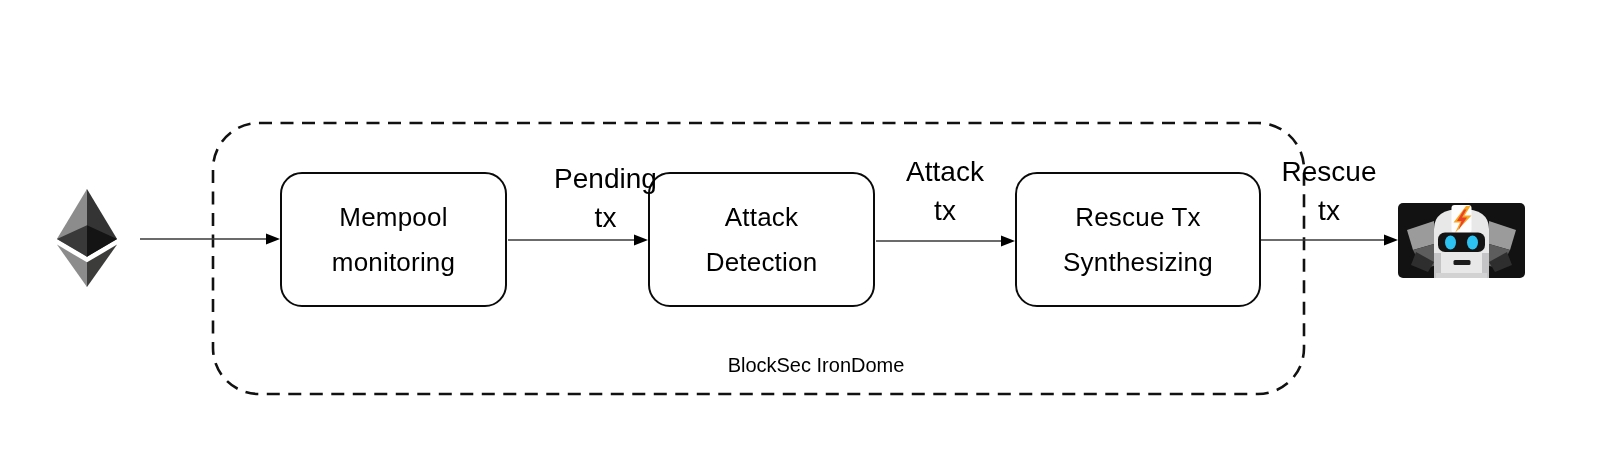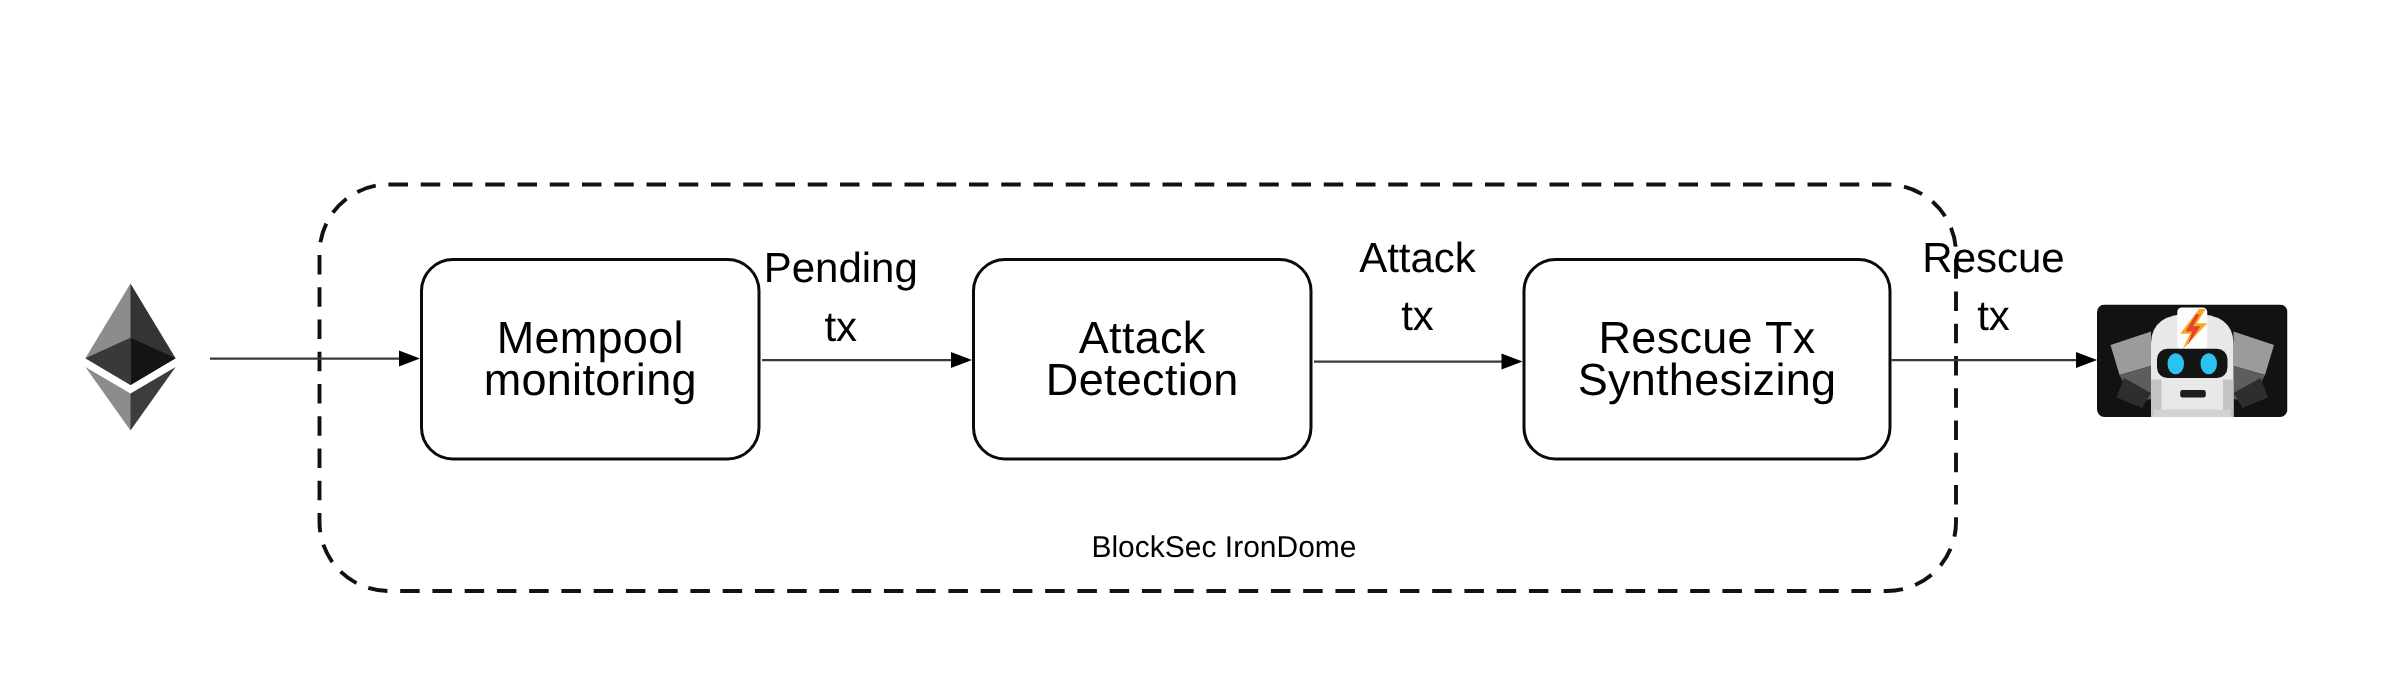--- a/index.html
+++ b/index.html
@@ -22,22 +22,22 @@
     box-sizing: border-box;
     background: #ffffff;
     border: 2.8px solid #0a0a0a;
     border-radius: 22px;
     display: flex;
     align-items: center;
     justify-content: center;
     text-align: center;
   }
   .node-label {
-    font-size: 30px;
-    line-height: 28px;
+    font-size: 26px;
+    line-height: 45px;
     white-space: pre-line;
     letter-spacing: 0.2px;
   }
   .edge-label {
     position: absolute;
     text-align: center;
     font-size: 28px;
     line-height: 39px;
     white-space: pre-line;
   }
@@ -56,21 +56,21 @@
     width: 62px; height: 98px;
   }
   .robot-icon {
     position: absolute;
     left: 1398px; top: 203px;
     width: 127px; height: 75px;
   }
   #box-mempool { left: 280px; top: 172px; width: 227px; height: 135px; }
   #box-attack  { left: 648px; top: 172px; width: 227px; height: 135px; }
   #box-rescue  { left: 1015px; top: 172px; width: 246px; height: 135px; }
-  #label-pending { left: 490px; top: 159px; width: 141px; }
+  #label-pending { left: 535px; top: 159px; width: 141px; }
   #label-attack  { left: 875px; top: 152px; width: 140px; }
   #label-rescue  { left: 1259px; top: 152px; width: 140px; }
 </style>
 </head>
 <body>
 
 <div class="canvas">
 
   <svg class="underlay" viewBox="0 0 1600 449">
     <rect x="213" y="123" width="1091" height="271" rx="46" fill="none" stroke="#111111" stroke-width="2.6" stroke-dasharray="13 8.5"></rect>

